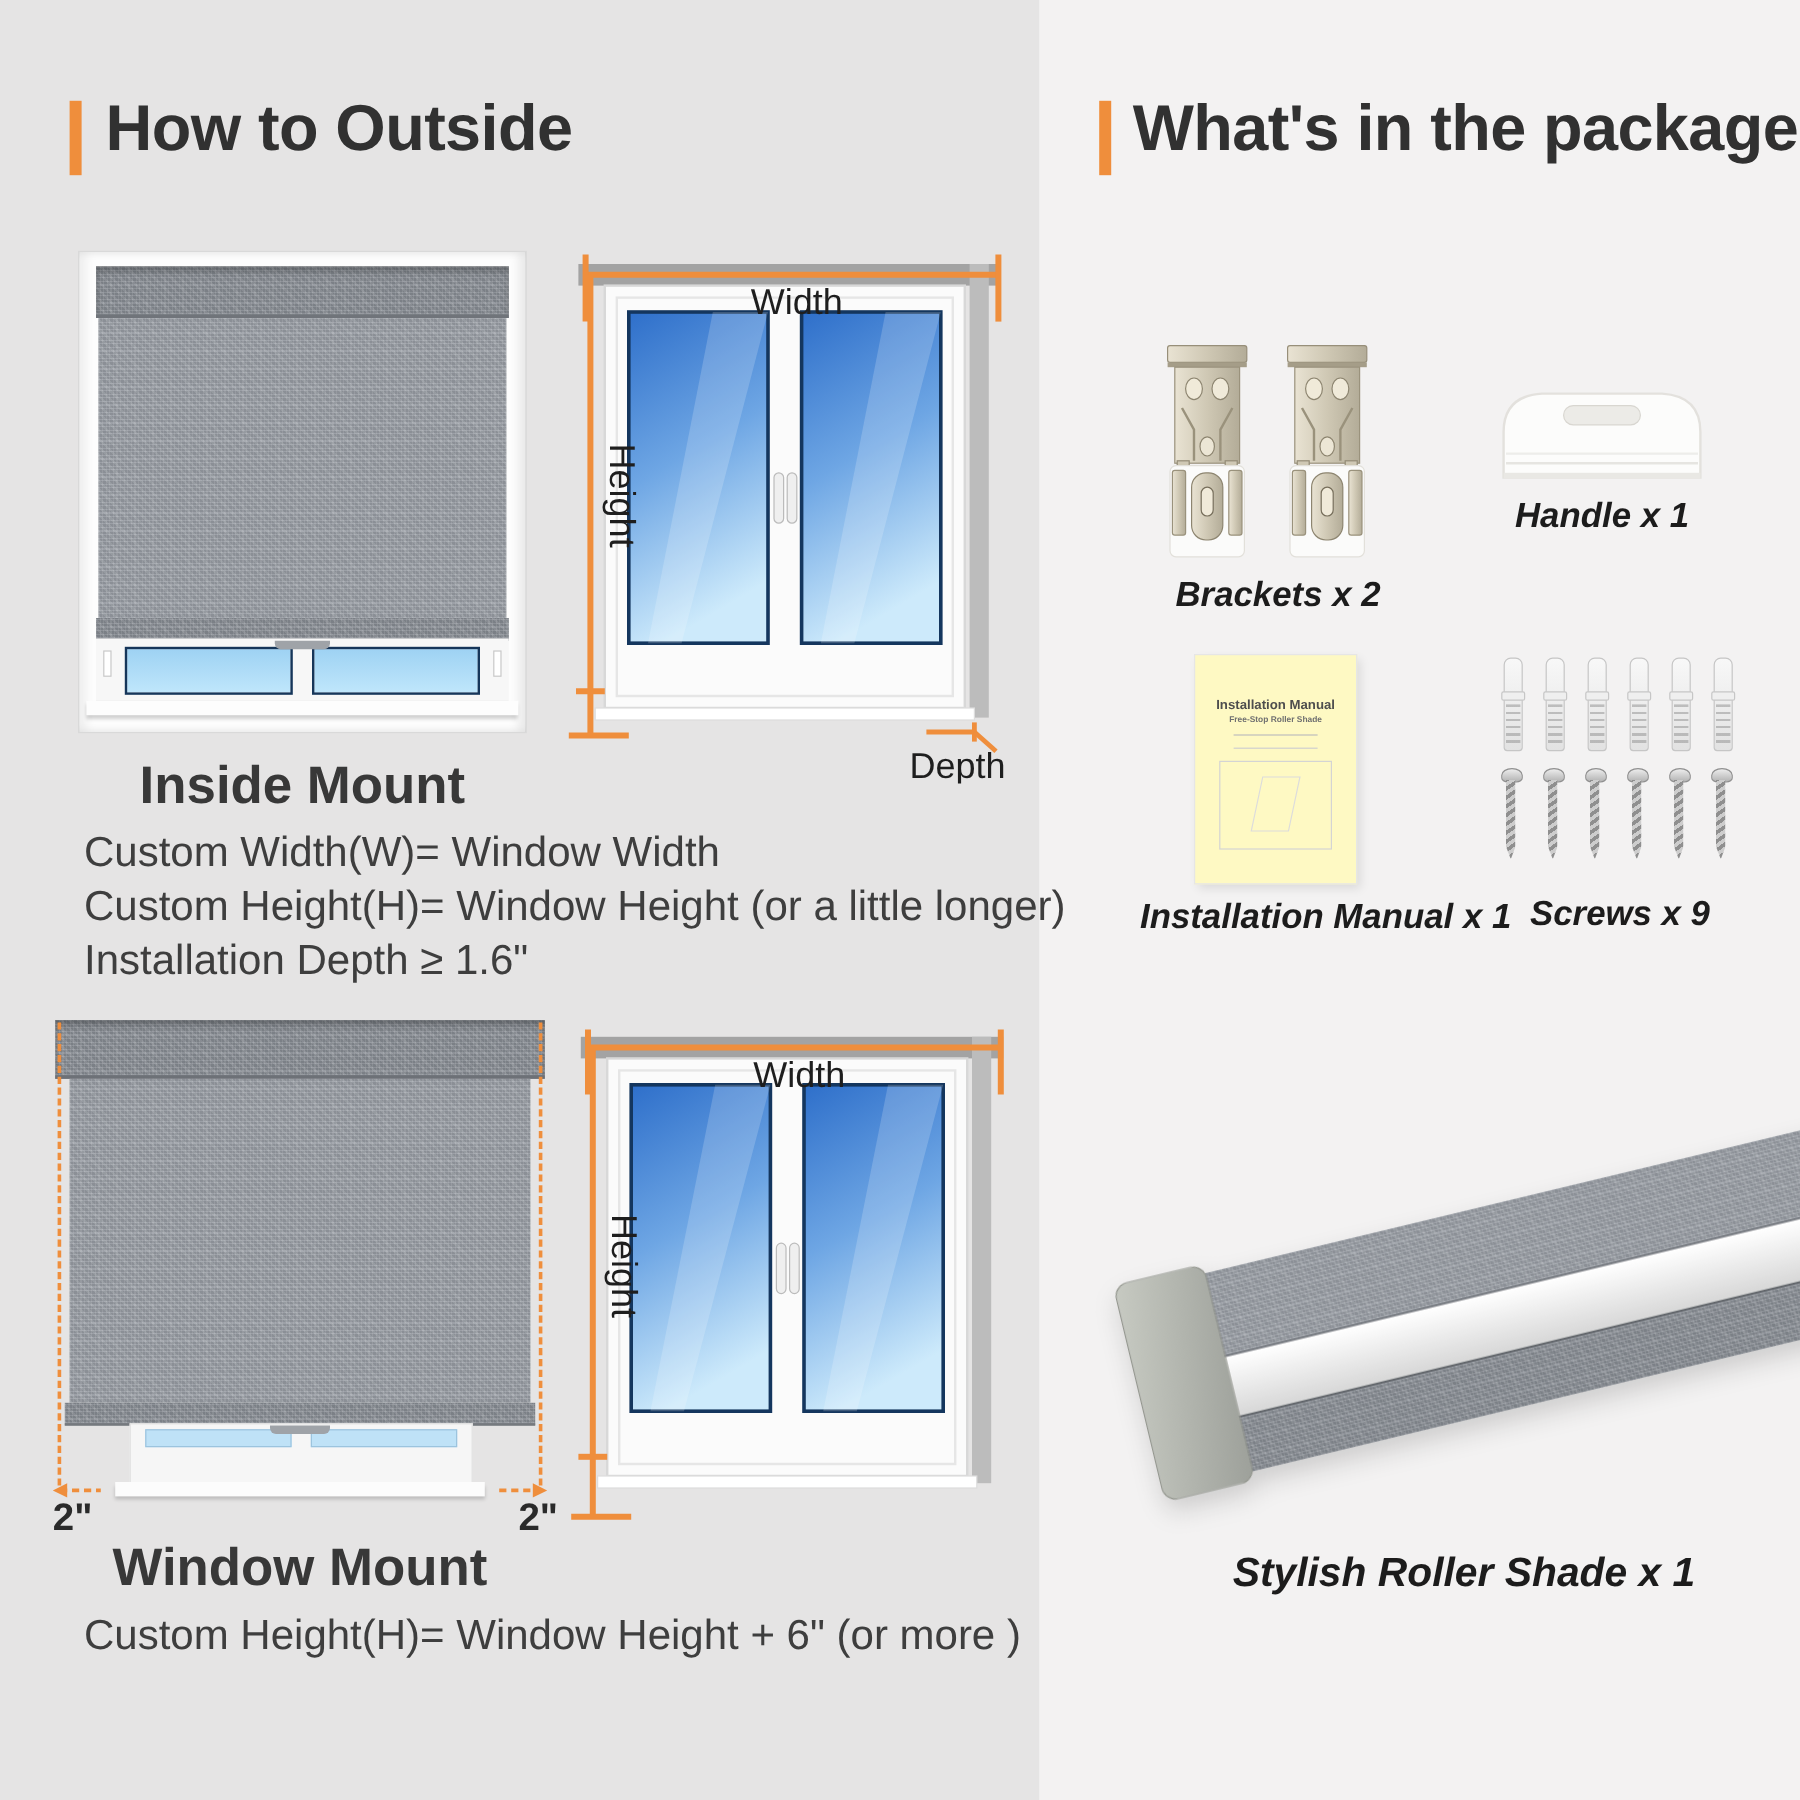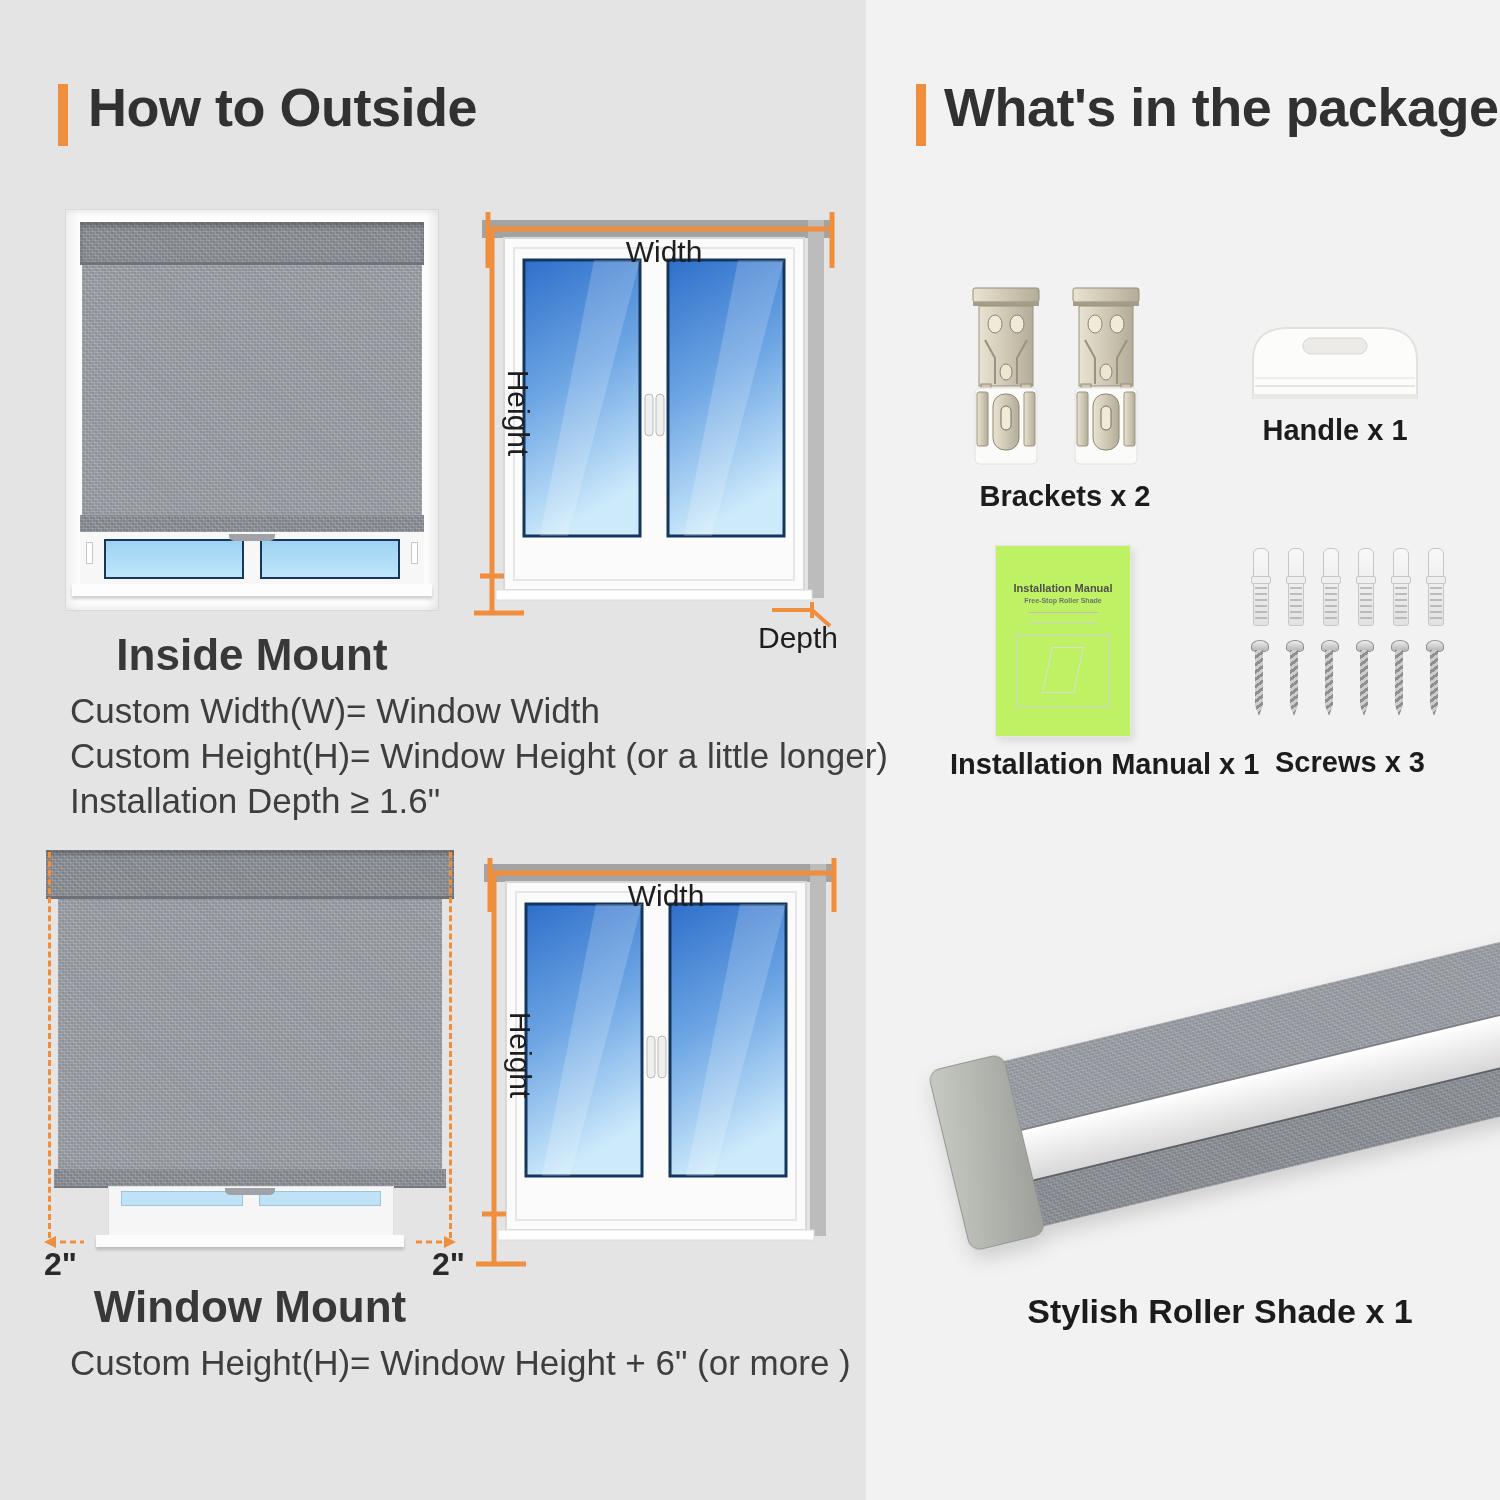--- a/index.html
+++ b/index.html
@@ -8,21 +8,21 @@
   .panel-left{position:absolute;left:0;top:0;width:866px;height:1500px;background:#E5E4E4;}
   .abs{position:absolute;}
 
   
   .accent-bar{position:absolute;width:10px;height:62px;background:#EF8E3C;}
   .h-title{position:absolute;font-size:54px;font-weight:bold;color:#313131;letter-spacing:-0.5px;white-space:nowrap;}
 
   
   .caption{position:absolute;font-size:44px;font-weight:bold;color:#383838;text-align:center;}
   .spec{font-size:35px;color:#3E3E3E;line-height:45px;white-space:nowrap;}
-  .item-label{position:absolute;font-size:29px;font-weight:bold;color:#1c1c1c;text-align:center;white-space:nowrap;}
+  .item-label{position:absolute;font-size:29px;font-weight:bold;font-style:italic;color:#1c1c1c;text-align:center;white-space:nowrap;}
 
   
   .fabric{background-color:#989da4;background-image:
      repeating-linear-gradient(90deg, rgba(255,255,255,.10) 0 1px, rgba(0,0,0,0) 1px 3px),
      repeating-linear-gradient(0deg, rgba(255,255,255,.09) 0 1px, rgba(0,0,0,.05) 1px 3px),
      repeating-linear-gradient(45deg, rgba(255,255,255,.06) 0 2px, rgba(0,0,0,.04) 2px 5px);}
   .fabric-dark{background-color:#8a8f96;background-image:
      repeating-linear-gradient(90deg, rgba(255,255,255,.10) 0 1px, rgba(0,0,0,0) 1px 3px),
      repeating-linear-gradient(0deg, rgba(255,255,255,.08) 0 1px, rgba(0,0,0,.06) 1px 3px),
      repeating-linear-gradient(45deg, rgba(255,255,255,.05) 0 2px, rgba(0,0,0,.05) 2px 5px);}
@@ -44,21 +44,21 @@
   .op-fabric{position:absolute;left:20px;top:61px;width:384px;height:270px;}
   .op-hem{position:absolute;left:16px;top:331px;width:392px;height:17px;border-bottom:2px solid #75797e;}
   .op-tab{position:absolute;left:187px;top:350px;width:50px;height:7px;background:#9fa3a8;border-radius:0 0 5px 5px;}
   .op-window{position:absolute;left:70px;top:348px;width:284px;height:48px;background:#f6f6f6;border:1px solid #e0e0e0;}
   .op-glass{position:absolute;top:4px;width:120px;height:13px;background:#bfe2f7;border:1px solid #9cc4de;}
   .op-sill{position:absolute;left:58px;top:397px;width:308px;height:12px;background:#fcfcfc;box-shadow:0 3px 3px rgba(0,0,0,.18);}
   .dash-line{position:absolute;top:14px;height:386px;width:0;border-left:3px dashed #EF8E3C;}
   .overhang-label{position:absolute;font-size:32px;color:#2a2a2a;font-weight:bold;}
 
   
-  .manual{position:absolute;left:995px;top:545px;width:134px;height:190px;background:#bef264;border:1px solid #e6e6e6;box-shadow:3px 4px 8px rgba(0,0,0,.10);text-align:center;}
+  .manual{position:absolute;left:995px;top:545px;width:134px;height:190px;background:#fef9c3;border:1px solid #e6e6e6;box-shadow:3px 4px 8px rgba(0,0,0,.10);text-align:center;}
   .manual-title{margin-top:36px;font-size:11px;font-weight:bold;color:#4e4e4e;}
   .manual-sub{margin-top:3px;font-size:7px;font-weight:bold;color:#707070;}
   .manual-squiggle{margin:8px auto 0;width:70px;height:10px;border-top:1px solid #bdbdbd;border-bottom:1px solid #cfcfcf;}
   .manual-box{margin:10px auto 0;width:92px;height:72px;border:1px solid #d4d4d4;position:relative;}
   .manual-box::after{content:"";position:absolute;left:30px;top:12px;width:30px;height:44px;border:1px solid #dcdcdc;transform:skewX(-12deg);}
 
   
   .hw-row{position:absolute;display:flex;}
   .anchor{width:14px;height:76px;background:linear-gradient(#f8f8f8,#e2e2e2);border:1px solid #c6c6c6;border-radius:6px 6px 3px 3px;position:relative;margin-right:19px;}
   .anchor:last-child{margin-right:0;}
@@ -297,21 +297,21 @@
       </span>
     <span class="screw">
         <span class="screw-head"></span>
         <span class="screw-shaft"></span>
       </span>
     <span class="screw">
         <span class="screw-head"></span>
         <span class="screw-shaft"></span>
       </span>
   </div>
-  <div class="item-label" style="left:1255px;top:746px;width:190px;">Screws  x 3</div>
+  <div class="item-label" style="left:1255px;top:746px;width:190px;">Screws  x 9</div>
 
   <div class="roller-bar">
     <div class="rb-top fabric"></div>
     <div class="rb-mid"></div>
     <div class="rb-bot fabric-dark"></div>
     <div class="rb-cap"></div>
   </div>
   <div class="item-label" style="left:950px;top:1292px;width:540px;font-size:34px;">Stylish Roller Shade x 1</div>
 </div>
 

